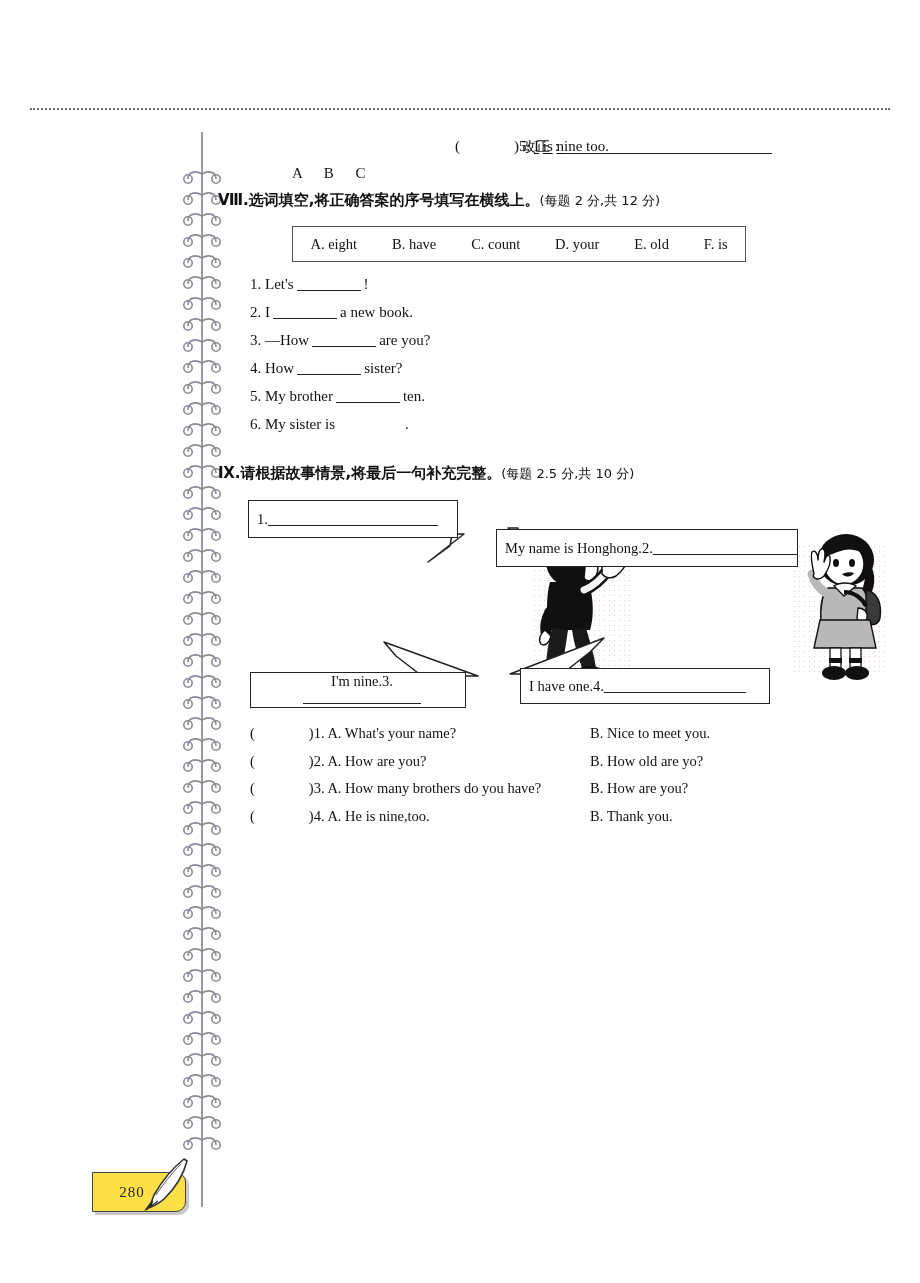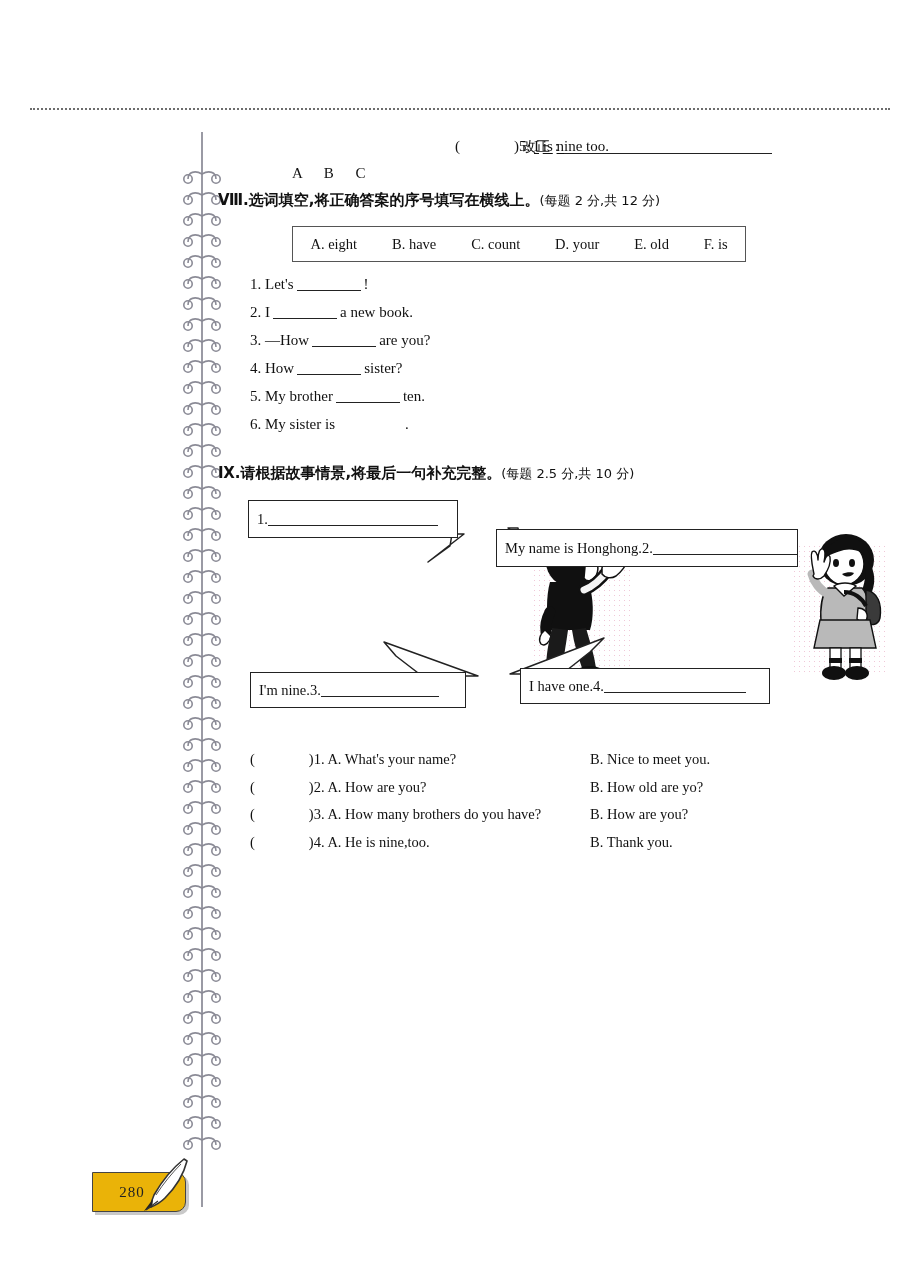--- a/index.html
+++ b/index.html
@@ -58,21 +58,21 @@
 
   
   .page-tab {
     position: absolute;
     left: 92px;
     top: 1172px;
     width: 92px;
     height: 38px;
     border: 1.5px solid #444;
     border-radius: 0 10px 10px 0;
-    background: #eab308;
+    background: #fde047;
     box-shadow: 3px 3px 0 #c9c9c9;
   }
   .page-number {
     position: absolute;
     left: 0;
     top: 0;
     width: 78px;
     height: 38px;
     line-height: 38px;
     text-align: center;
@@ -199,21 +199,21 @@
     box-sizing: border-box;
     font-size: 14.5px;
     display: flex;
     align-items: center;
     padding-left: 8px;
     white-space: nowrap;
     z-index: 3;
   }
   #bubble-1 { left: 16px;  top: 6px;   width: 210px; height: 38px; }
   #bubble-2 { left: 264px; top: 11px;   width: 302px; height: 38px; margin-top: 24px; }
-  #bubble-3 { left: 18px;  top: 178px; width: 216px; height: 36px; }
+  #bubble-3 { left: 18px;  top: 178px; width: 216px; height: 36px; flex-direction: column; }
   #bubble-4 { left: 288px; top: 174px; width: 250px; height: 36px; }
   .blank-mid {
     display: inline-block;
     border-bottom: 1.5px solid #222;
     height: 13px;
     vertical-align: -2px;
   }
   .bl-175 { width: 170px; }
   .bl-160 { width: 152px; }
   .bl-120 { width: 118px; }
@@ -233,21 +233,20 @@
   }
   #halo-boy  { left: 300px; top: 548px; width: 100px; height: 126px; }
   #halo-girl { left: 560px; top: 544px; width: 96px;  height: 130px; }
 
   
   .mc-list {
     position: absolute;
     left: 18px;
     top: 720px;
     width: 560px;
-    margin-top: 26px;
   }
   .mc-item {
     position: relative;
     height: 27.5px;
     line-height: 27.5px;
     font-size: 14.5px;
     white-space: nowrap;
   }
   .mc-b {
     position: absolute;

